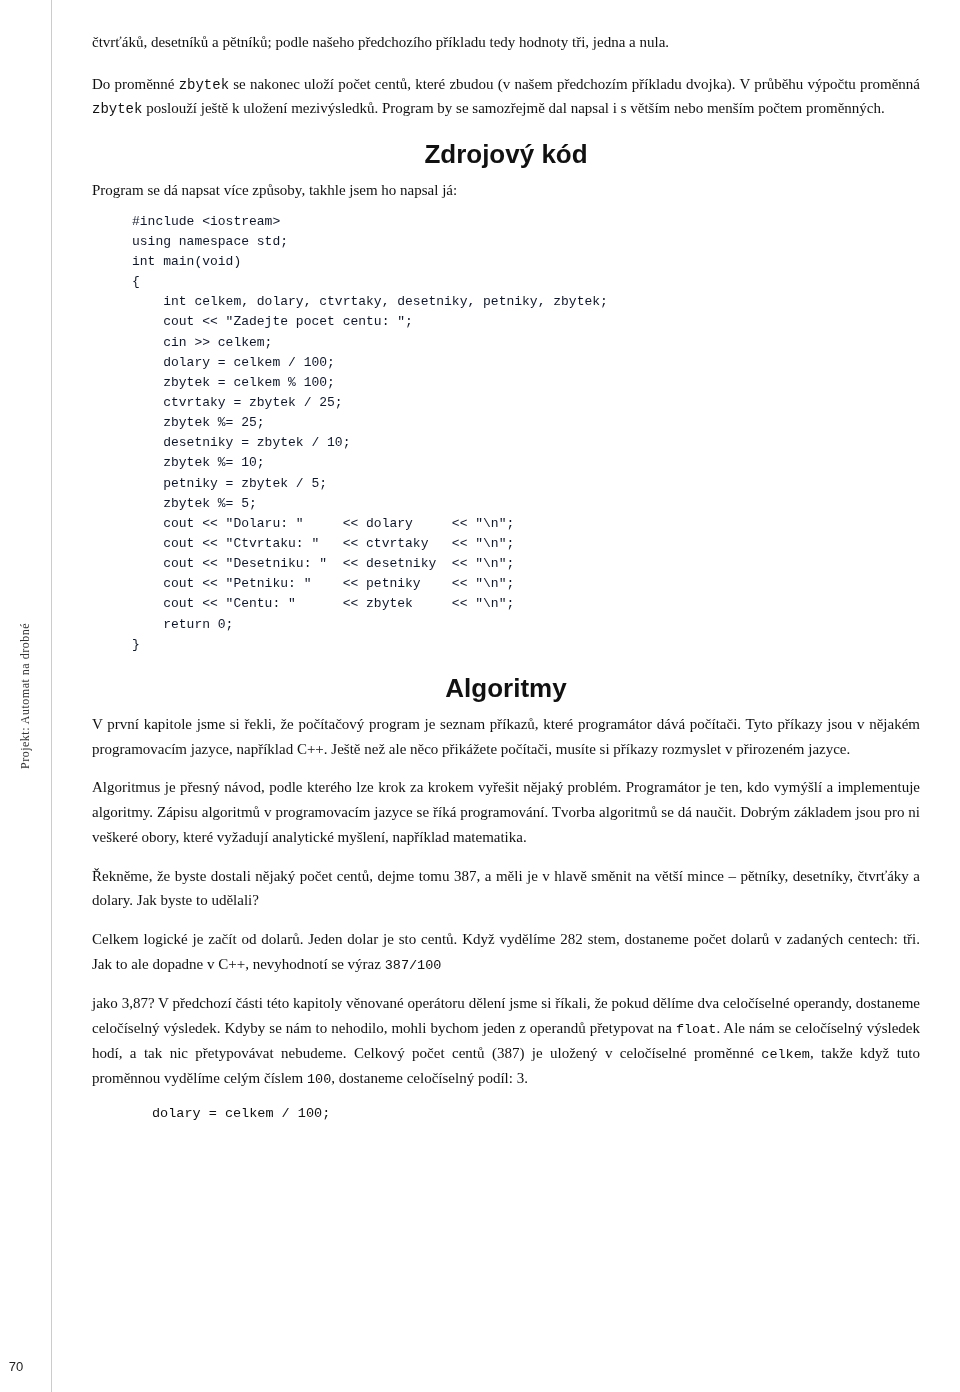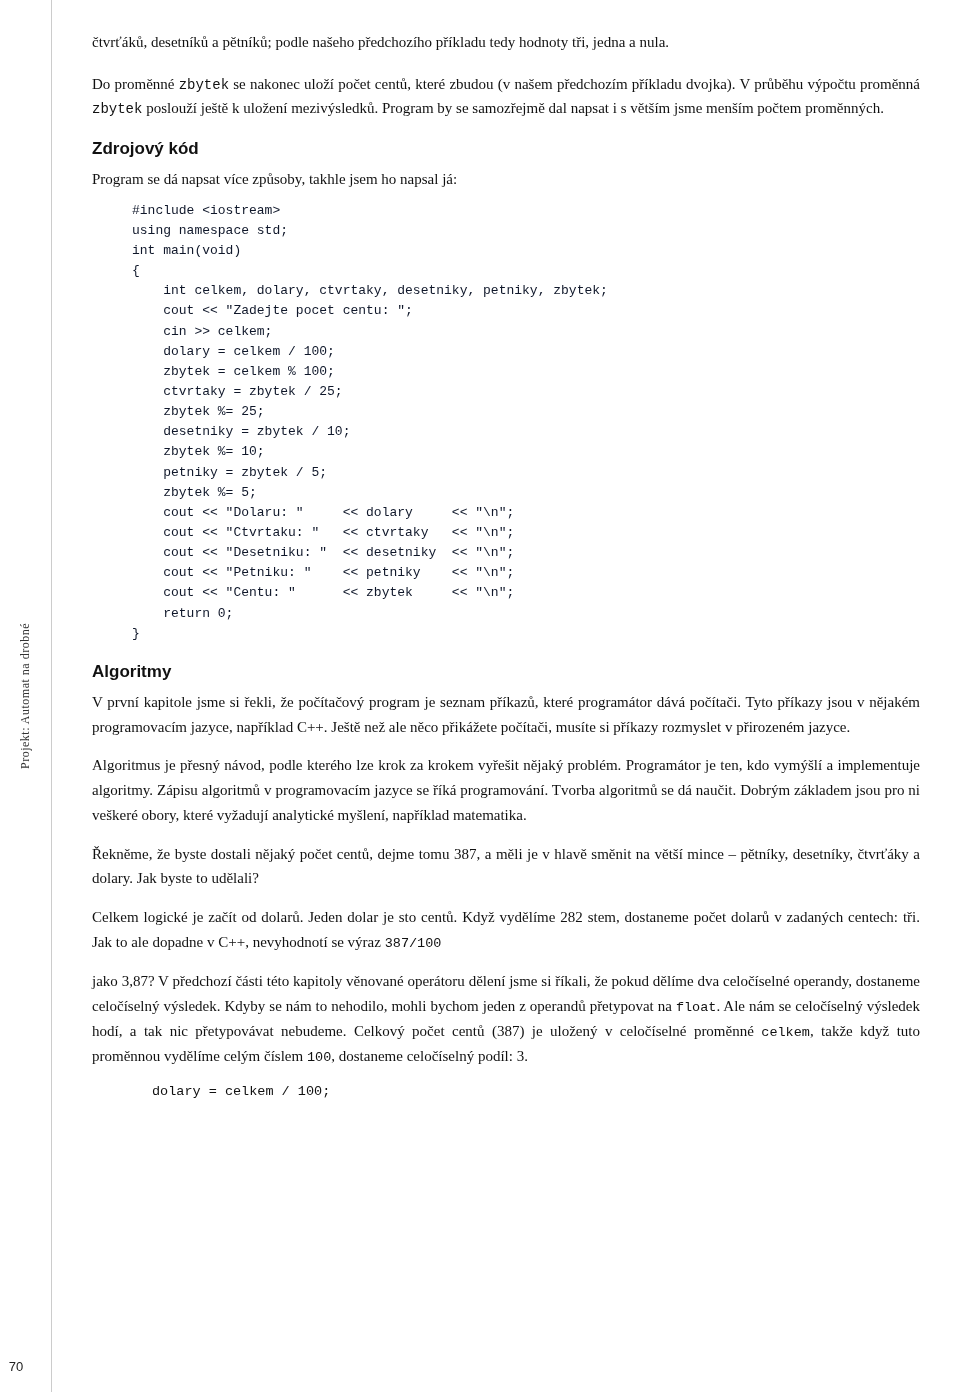--- a/index.html
+++ b/index.html
@@ -61,25 +61,26 @@
     }
 
     .intro-text code, .inline-code {
       font-family: 'Courier New', Courier, monospace;
       font-size: 14px;
       background: none;
     }
 
     h2.section-title {
       font-family: Arial, Helvetica, sans-serif;
-      font-size: 17px;
+      font-size: 26px;
       font-weight: bold;
       margin-top: 8px;
       margin-bottom: 8px;
       color: #111;
+      text-align: center;
     }
 
     .section-intro {
       font-family: Georgia, serif;
       font-size: 15px;
       line-height: 1.6;
       margin-bottom: 2px;
       text-align: justify;
     }
 
@@ -133,21 +134,21 @@
     <span class="sidebar-text">Projekt: Automat na drobné</span>
     <div class="page-number-area">70</div>
   </div>
 
   <div class="main-content">
 
     <p class="intro-text">
       <span>čtvrťáků, desetníků a pětníků; podle našeho předchozího příkladu tedy hodnoty tři, jedna a nula.</span>
     </p>
     <p class="intro-text">
-      <span>Do proměnné </span><code class="inline-code">zbytek</code><span> se nakonec uloží počet centů, které zbudou (v našem předchozím příkladu dvojka). V průběhu výpočtu proměnná </span><code class="inline-code">zbytek</code><span> poslouží ještě k uložení mezivýsledků. Program by se samozřejmě dal napsat i s větším jsme menším počtem proměnných.</span>
+      <span>Do proměnné </span><code class="inline-code">zbytek</code><span> se nakonec uloží počet centů, které zbudou (v našem předchozím příkladu dvojka). V průběhu výpočtu proměnná </span><code class="inline-code">zbytek</code><span> poslouží ještě k uložení mezivýsledků. Program by se samozřejmě dal napsal i s větším nebo menším počtem proměnných.</span>
     </p>
 
     <h2 class="section-title">Zdrojový kód</h2>
     <p class="section-intro">Program se dá napsat více způsoby, takhle jsem ho napsal já:</p>
     <div class="code-block">#include &lt;iostream&gt;
 using namespace std;
 int main(void)
 {
     int celkem, dolary, ctvrtaky, desetniky, petniky, zbytek;
     cout &lt;&lt; "Zadejte pocet centu: ";

